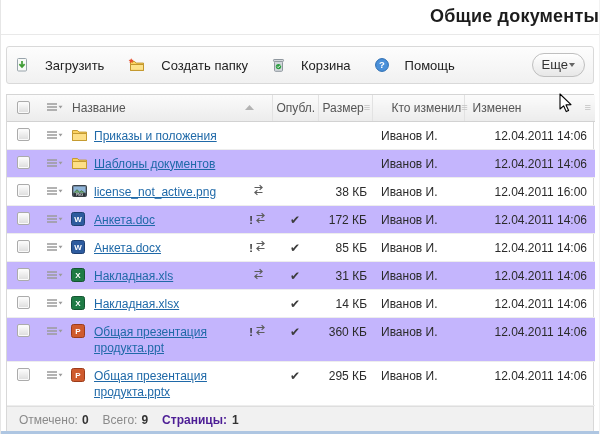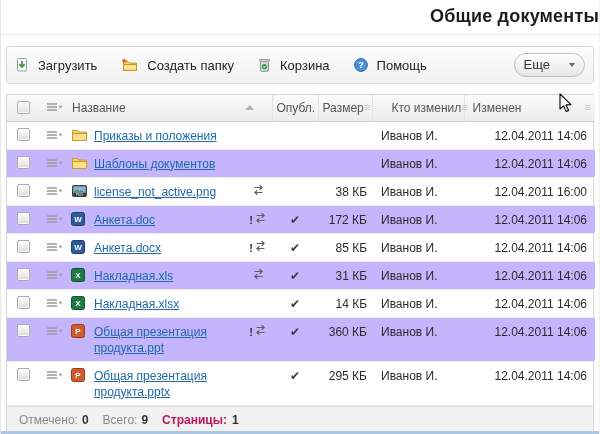--- a/index.html
+++ b/index.html
@@ -5,24 +5,24 @@
   * { margin:0; padding:0; box-sizing:border-box; }
   body { background:#fff; font-family:"Liberation Sans","DejaVu Sans",sans-serif; }
   .page { position:relative; width:600px; height:434px; background:#fff; overflow:hidden;
           border-left:1px solid #e6e6e6; border-right:1px solid #f2f2f2; }
   .page-title { font-size:18px; font-weight:bold; color:#1c1c1c; margin:6px 0 0 10px; letter-spacing:.2px;text-align:right; }
   .title-sep { border:none; border-top:1px solid #e9e9e9; margin:7px 0 0 0; }
 
   
   .toolbar { margin:11px 5px 0 5px; height:38px; border:1px solid #d9d9d9; border-radius:3px;
              background:linear-gradient(#fdfdfd,#f1f1f1); display:flex; align-items:center; padding:0 8px; }
-  .tb-btn { display:inline-flex; align-items:center; gap:9px; margin-right:24px; cursor:pointer;
+  .tb-btn { display:inline-flex; align-items:center; gap:16px; margin-right:24px; cursor:pointer;
             font-size:13px; color:#222; white-space:nowrap; }
   .tb-btn svg { display:block; }
-  .more-btn { margin-left:auto; display:inline-flex; align-items:center; gap:19px; cursor:pointer;
+  .more-btn { margin-left:auto; display:inline-flex; align-items:center; gap:1px; cursor:pointer;
               font-size:13px; color:#333; border:1px solid #bfbfbf; border-radius:12px;
               background:linear-gradient(#ffffff,#e7e7e7); padding:3px 9px 4px 9px; }
   .caret { width:0; height:0; border-left:3.5px solid transparent; border-right:3.5px solid transparent;
            border-top:4px solid #666; margin-top:1px; }
 
   
   .dropdown { position:absolute; top:77px; right:10px; width:126px; z-index:40; background:#fff;
               border:1px solid #9b9b9b; padding:2px; box-shadow:1px 2px 4px rgba(0,0,0,.28); }
   .dropdown-item { background:#ccdcf4; border:1px solid #9db7e2; font-size:12px; color:#15181d;
                    text-align:right; padding:2px 6px 3px 6px; cursor:pointer; }
@@ -55,21 +55,21 @@
   .publ-cell { text-align:center; color:#3c3c3c; font-size:12px; }
   .size-cell { text-align:right; padding-right:5px !important; white-space:nowrap; }
   .date-cell { text-align:right; padding-right:8px !important; white-space:nowrap; }
   .who-cell { padding-left:9px !important; white-space:nowrap; }
 
   
   .grid-footer { height:28px; background:#f1f1f1; border-top:1px solid #dedede; display:flex;
                  align-items:center; font-size:12px; padding:0 12px; }
   .grid-footer .lbl { color:#8a8a8a; margin-right:4px; }
   .grid-footer .val { color:#333; font-weight:bold; margin-right:14px; }
-  .grid-footer .lbl-strong { color:#be185d; font-weight:bold; margin-right:5px; }
+  .grid-footer .lbl-strong { color:#4c1d95; font-weight:bold; margin-right:5px; }
 
   .bottom-edge { position:absolute; left:0; right:0; bottom:0; height:3px; background:#aec6e2; }
 
   .cursor { position:absolute; left:558px; top:93px; z-index:60; pointer-events:none; }
 </style>
 </head>
 <body>
 
 <div class="page">
 

